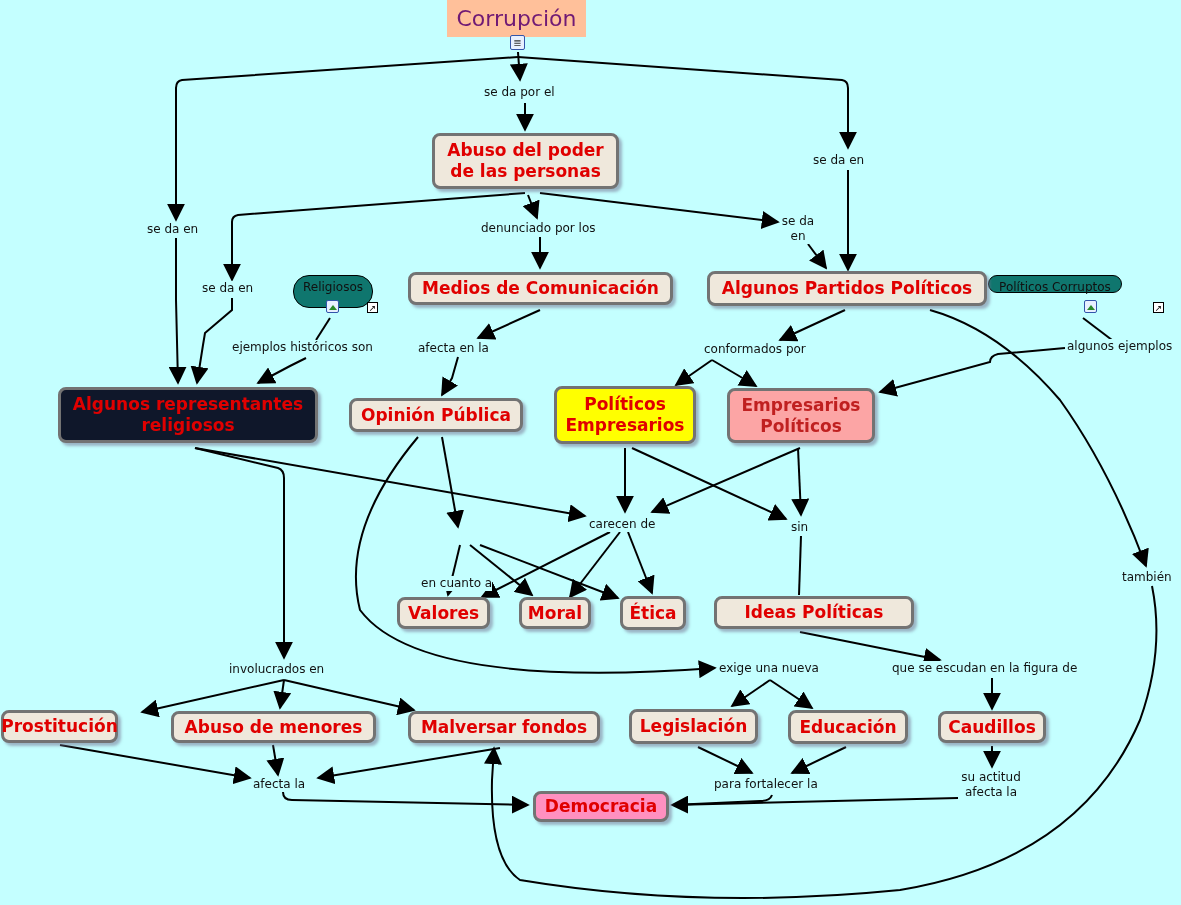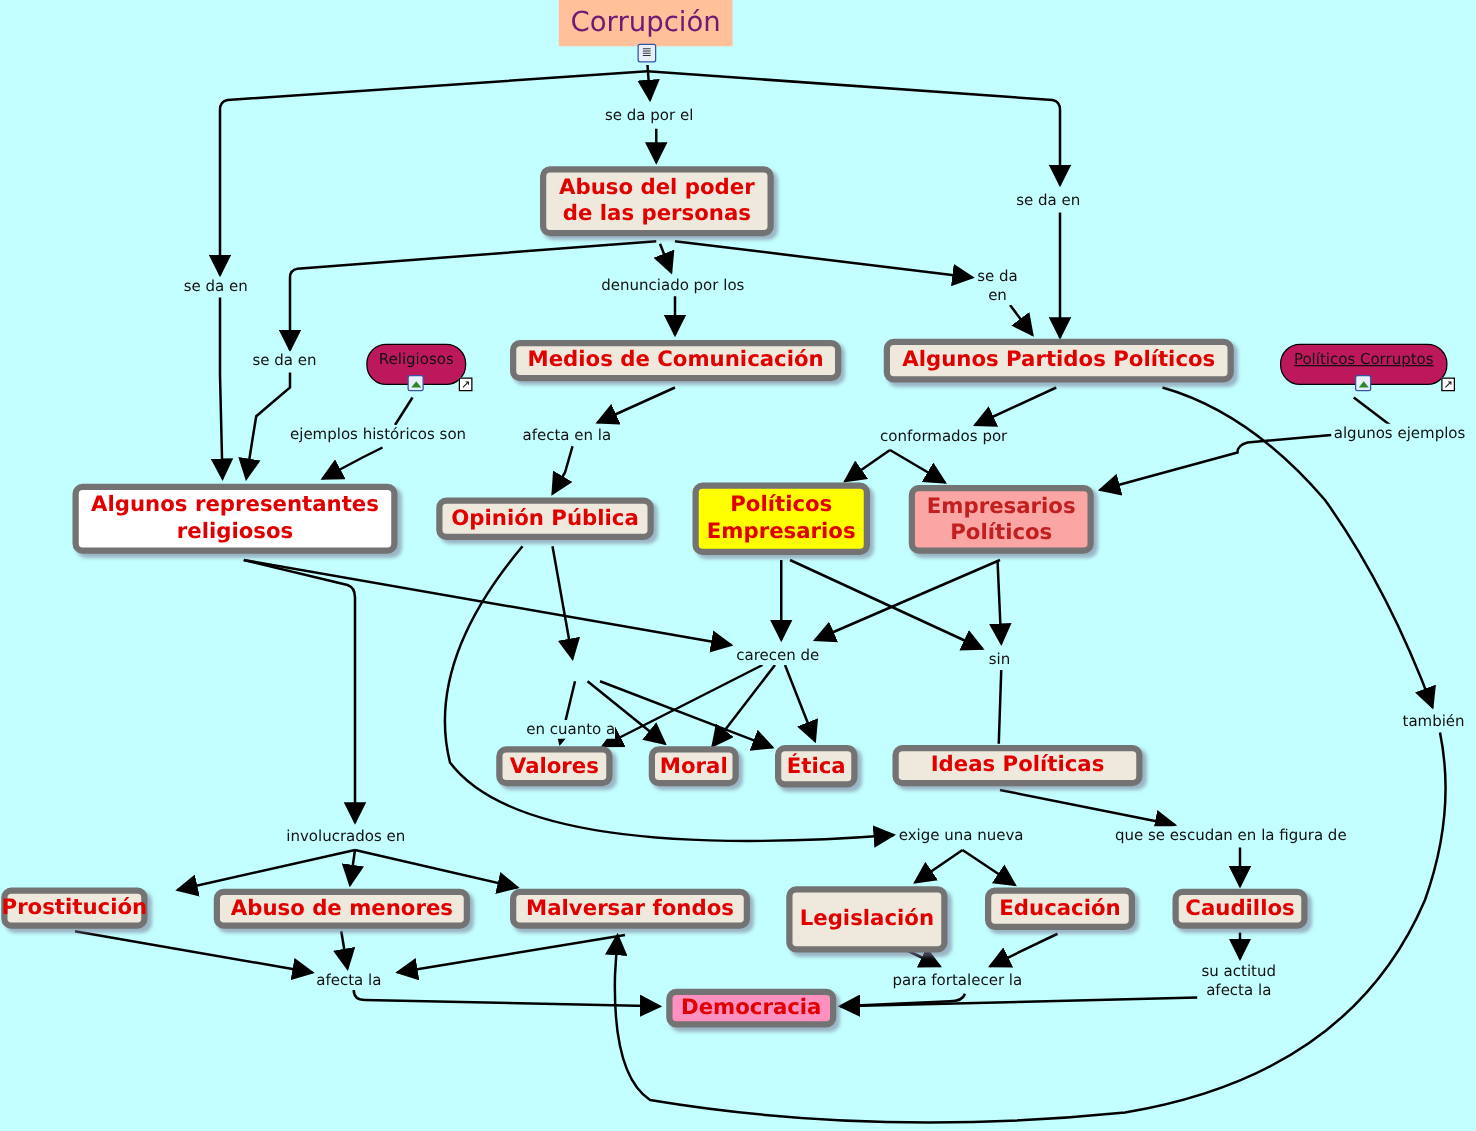--- a/index.html
+++ b/index.html
@@ -1,28 +1,28 @@
 <!DOCTYPE html>
 <html><head>
 <meta charset="utf-8">
 <style>
   html, body { margin:0; padding:0; }
   body { width:1181px; height:905px; background:#c4ffff; position:relative; overflow:hidden;
          font-family:"DejaVu Sans", sans-serif; }
   #edges { position:absolute; left:0; top:0; width:1181px; height:905px; }
-  .node { position:absolute; box-sizing:border-box; border:5px solid #737373; border-radius:8px;
+  .node { position:absolute; box-sizing:border-box; border:3px solid #737373; border-radius:8px;
           background:#efe8dc; color:#e00000; font-weight:bold; font-size:17px; line-height:21px;
           text-align:center; display:flex; align-items:center; justify-content:center;
           box-shadow:3px 3px 3px rgba(120,120,150,0.55); }
   .label { position:absolute; font-size:12px; color:#111; white-space:nowrap; text-align:center;
            line-height:15px; background:#c4ffff; }
   .title { position:absolute; left:447px; top:0px; width:139px; height:37px; background:#ffc09a;
            color:#701a75; font-size:22px; display:flex; align-items:center; justify-content:center; }
   .res { position:absolute; box-sizing:border-box; border:1px solid #000; border-radius:16px;
-         background:#be185d; font-size:12px; color:#111; text-align:center; padding-top:4px; }
+         background:#0f766e; font-size:12px; color:#111; text-align:center; padding-top:4px; }
   .img-icon { position:absolute; width:13px; height:13px; border:1px solid #3355aa; border-radius:2px;
               background:#e8f0ff; box-sizing:border-box; }
   .img-icon::after { content:""; position:absolute; left:2px; bottom:2px; width:0; height:0;
               border-left:4px solid transparent; border-right:4px solid transparent; border-bottom:5px solid #2a8a2a; }
   .link-icon { position:absolute; width:11px; height:11px; border:1px solid #000; background:#fff;
                font-size:9px; line-height:10px; text-align:center; box-sizing:border-box; }
   .doc-icon { position:absolute; left:510px; top:35px; width:15px; height:15px; border:1px solid #3355aa;
               border-radius:2px; background:#e8f0ff; box-sizing:border-box; font-size:10px; line-height:13px; text-align:center; color:#333; }
 </style>
 </head>
@@ -131,36 +131,36 @@
 <div class="label" style="left:253px;top:777px;">afecta la</div>
 <div class="label" style="left:714px;top:777px;">para fortalecer la</div>
 <div class="label" style="left:958px;top:770px;width:66px;white-space:normal;">su actitud afecta la</div>
 
 <div class="res" style="left:293px;top:275px;width:80px;height:33px;">
   <span>Religiosos</span>
 </div>
 <div class="img-icon" style="left:326px;top:300px;"></div>
 <div class="link-icon" style="left:367px;top:302px;">↗</div>
 
-<div class="res" style="left:1024px;top:275px;width:134px;height:33px;text-decoration:underline;">
+<div class="res" style="left:988px;top:275px;width:134px;height:18px;">
   <span>Políticos Corruptos</span>
 </div>
 <div class="img-icon" style="left:1084px;top:300px;"></div>
 <div class="link-icon" style="left:1153px;top:302px;">↗</div>
 
 <div class="node" style="left:432px;top:133px;width:187px;height:56px;">Abuso del  poder de las personas</div>
 <div class="node" style="left:408px;top:272px;width:265px;height:33px;">Medios de Comunicación</div>
 <div class="node" style="left:707px;top:271px;width:280px;height:35px;">Algunos Partidos Políticos</div>
-<div class="node" style="left:58px;top:387px;width:260px;height:56px;background:#ffffff;">Algunos representantes religiosos</div>
+<div class="node" style="left:58px;top:387px;width:260px;height:56px;background:#0f172a;">Algunos representantes religiosos</div>
 <div class="node" style="left:349px;top:398px;width:174px;height:34px;">Opinión Pública</div>
 <div class="node" style="left:554px;top:386px;width:142px;height:58px;background:#ffff00;">Políticos Empresarios</div>
 <div class="node" style="left:727px;top:388px;width:148px;height:55px;background:#fca5a5;color:#c02020;">Empresarios Políticos</div>
 <div class="node" style="left:397px;top:597px;width:93px;height:32px;">Valores</div>
 <div class="node" style="left:519px;top:597px;width:72px;height:32px;">Moral</div>
 <div class="node" style="left:620px;top:596px;width:66px;height:34px;">Ética</div>
 <div class="node" style="left:714px;top:596px;width:200px;height:33px;">Ideas Políticas</div>
 <div class="node" style="left:1px;top:710px;width:117px;height:33px;">Prostitución</div>
 <div class="node" style="left:171px;top:711px;width:205px;height:32px;">Abuso de menores</div>
 <div class="node" style="left:408px;top:711px;width:192px;height:32px;">Malversar fondos</div>
-<div class="node" style="left:629px;top:709px;width:129px;height:53px;">Legislación</div>
+<div class="node" style="left:629px;top:709px;width:129px;height:35px;">Legislación</div>
 <div class="node" style="left:788px;top:710px;width:120px;height:34px;">Educación</div>
 <div class="node" style="left:938px;top:711px;width:108px;height:32px;">Caudillos</div>
 <div class="node" style="left:533px;top:791px;width:136px;height:31px;background:#ff90c0;">Democracia</div>
 
 </body></html>

